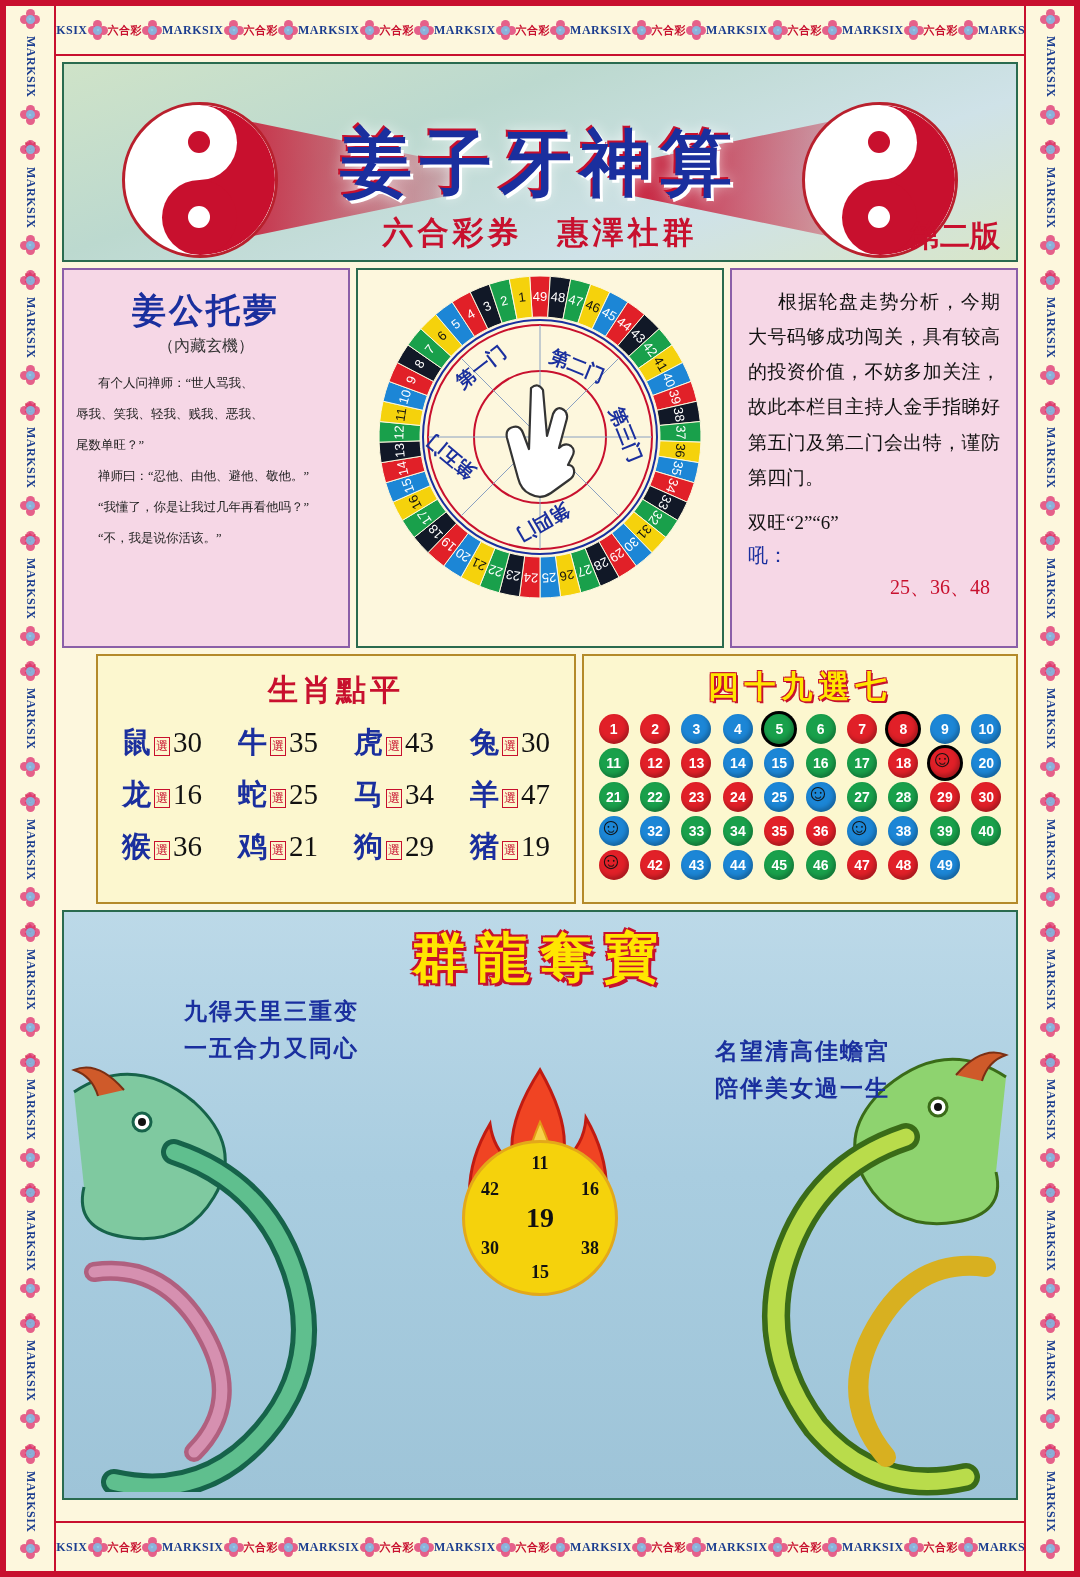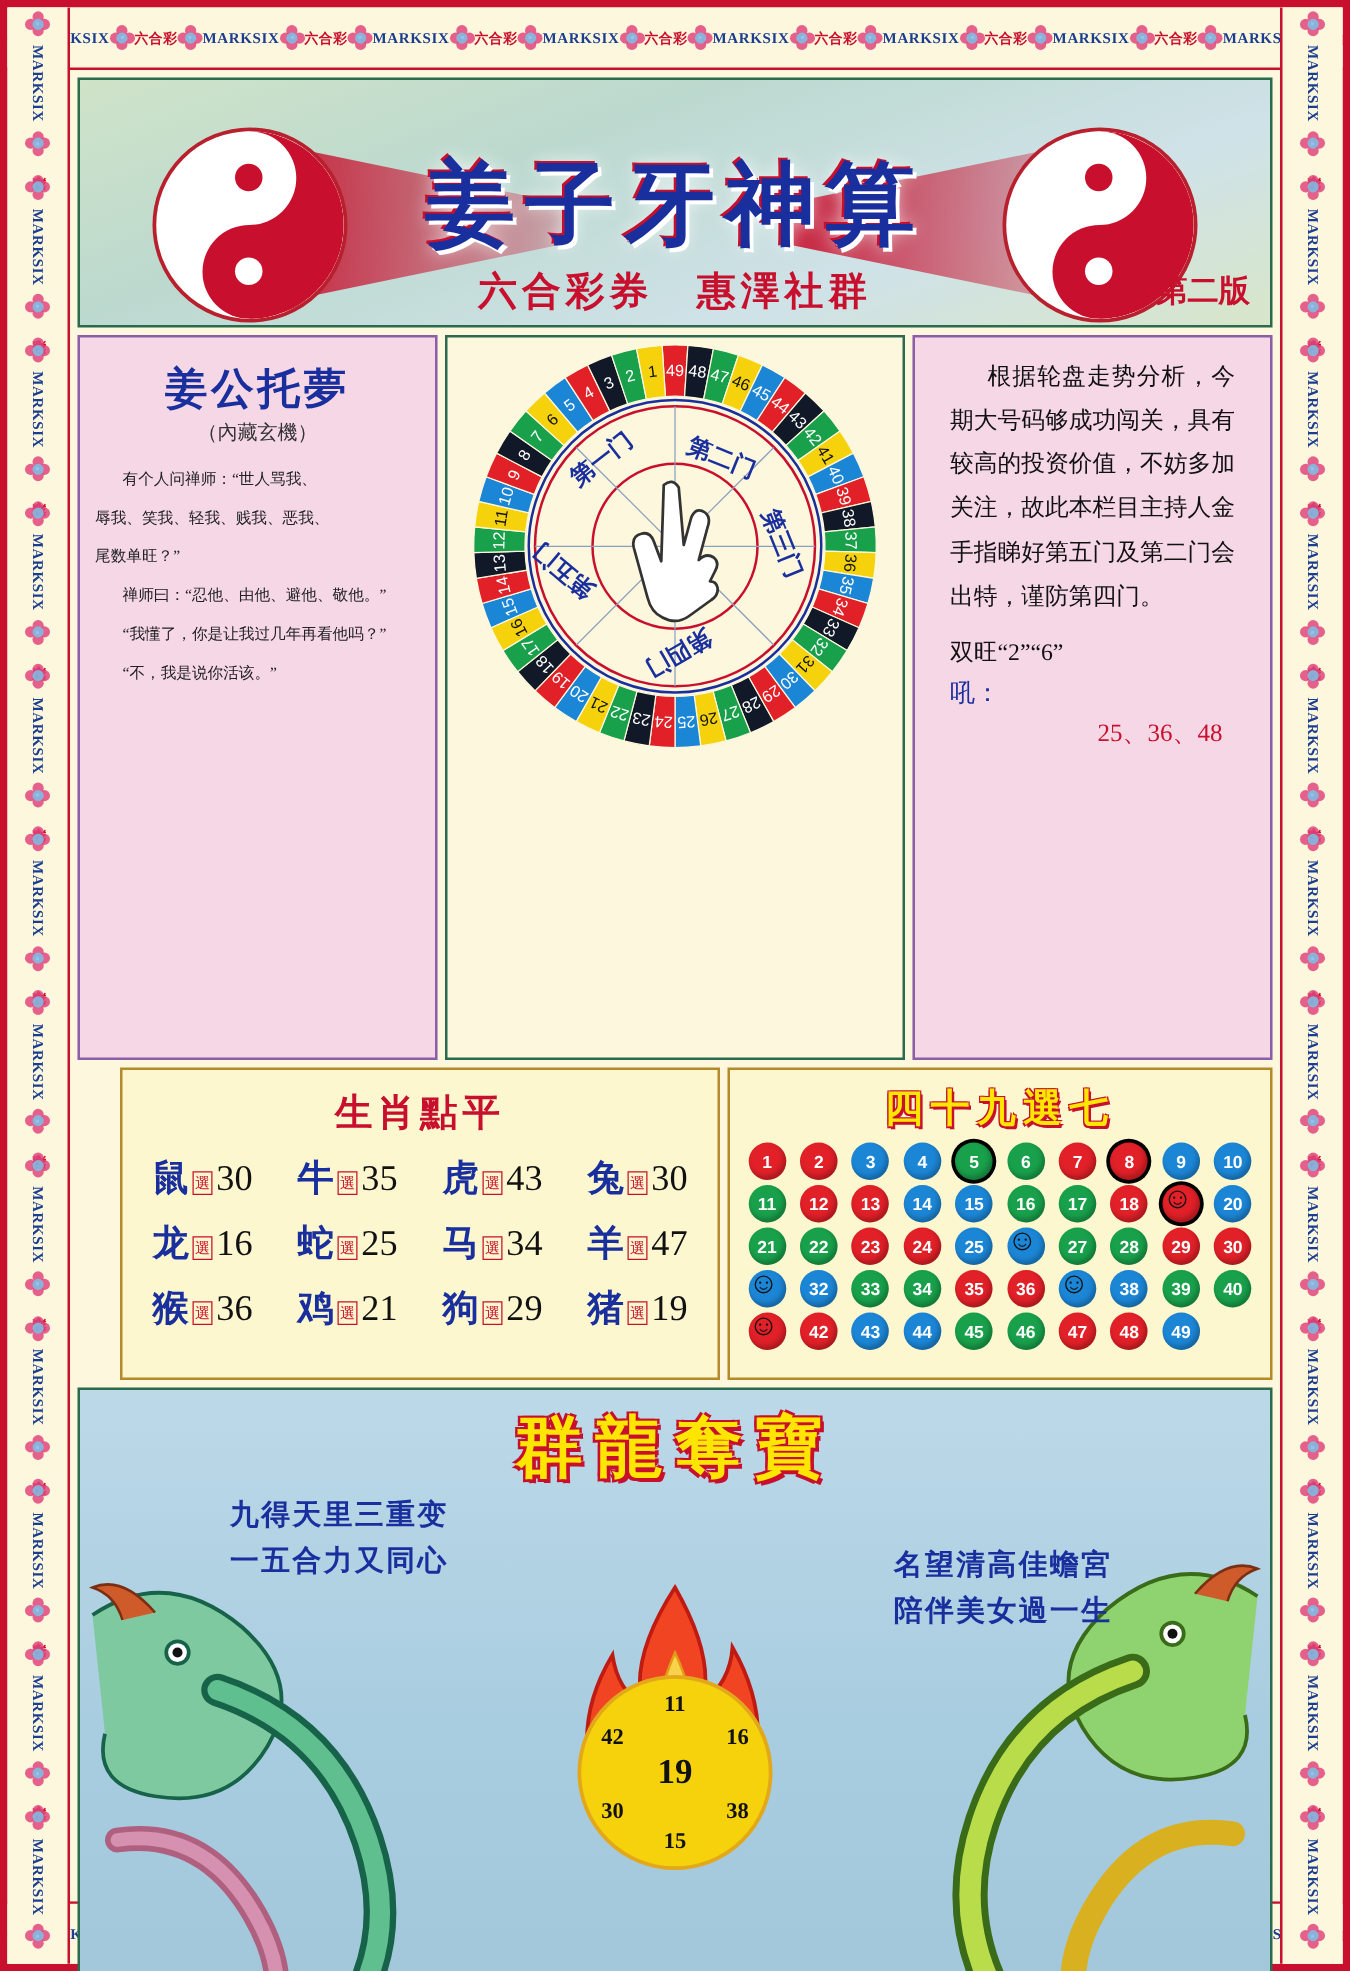--- a/index.html
+++ b/index.html
@@ -38,39 +38,39 @@
   .yy .d2{top:75px;background:#c8102e;}
   .yy .dot1,.yy .dot2{position:absolute;left:63px;width:22px;height:22px;border-radius:50%;}
   .yy .dot1{top:26px;background:#c8102e;}
   .yy .dot2{top:101px;background:#fff;}
   .ray{position:absolute;top:50px;width:240px;height:130px;background:linear-gradient(90deg,rgba(200,16,46,.92),rgba(200,16,46,.25));}
   .ray.l{left:150px;clip-path:polygon(0 0,100% 38%,100% 62%,0 100%);}
   .ray.r{right:150px;clip-path:polygon(100% 0,0 38%,0 62%,100% 100%);}
   .mast-title{position:absolute;left:0;right:0;top:52px;text-align:center;font-family:"Liberation Serif",serif;font-size:72px;font-weight:bold;color:#1a2f9e;letter-spacing:8px;
     text-shadow:3px 3px 0 #fff,-2px -2px 0 #c8102e,0 0 14px rgba(255,255,255,.85);}
   .mast-sub{position:absolute;left:0;right:0;top:148px;text-align:center;font-family:"Liberation Serif",serif;font-size:31px;font-weight:bold;color:#c8102e;letter-spacing:4px;}
-  .mast-edition{position:absolute;right:16px;top:152px;font-family:"Liberation Serif",serif;font-size:25px;font-weight:bold;color:#c8102e;}
+  .mast-edition{position:absolute;right:16px;top:152px;font-family:"Liberation Serif",serif;font-size:30px;font-weight:bold;color:#c8102e;}
 
   
-  .midrow{display:flex;gap:6px;margin-top:6px;height:580px;}
+  .midrow{display:flex;gap:6px;margin-top:6px;height:380px;}
   .panel{box-sizing:border-box;position:relative;}
   .dream{width:288px;background:#f6d7e6;border:2px solid #8b5fa8;padding:10px 12px;}
   .dream h2{margin:8px 0 2px;text-align:center;font-family:"Liberation Serif",serif;font-size:34px;font-weight:bold;color:#1a2f9e;letter-spacing:3px;}
   .dream .sub{text-align:center;font-family:"Liberation Serif",serif;font-size:16px;color:#333;margin-bottom:14px;}
   .dream p{font-family:"Liberation Serif",serif;font-size:12.5px;color:#222;line-height:2.0;margin:0 0 6px;text-indent:0;}
   .dream p.ind{text-indent:22px;}
 
   .wheelbox{flex:1;background:#fdf7dd;border:2px solid #2a6b4f;}
   .wheel-title{text-align:center;font-family:"Liberation Serif",serif;font-size:40px;font-weight:bold;color:#ffe600;letter-spacing:8px;margin-top:8px;
     text-shadow:2px 2px 0 #1a2f9e,-1px -1px 0 #1a2f9e,1px -1px 0 #1a2f9e,-1px 1px 0 #1a2f9e;}
   .wheel-wrap{position:relative;width:330px;height:330px;margin:2px auto 0;}
   .wheel-svg{position:absolute;left:0;top:0;}
   .hand{position:absolute;left:118px;top:108px;width:100px;height:120px;}
 
-  .analysis{width:288px;background:#f6d7e6;border:2px solid #8b5fa8;padding:14px 28px;}
+  .analysis{width:288px;background:#f6d7e6;border:2px solid #8b5fa8;padding:14px 16px;}
   .analysis p{font-family:"Liberation Serif",serif;font-size:19px;color:#111;line-height:1.85;margin:0;text-align:justify;}
   .analysis p.ind{text-indent:30px;}
   .tails{margin-top:12px;font-family:"Liberation Serif",serif;font-size:19px;color:#111;line-height:1.7;}
   .tails .c{text-align:left;}
   .nums{color:#c8102e;font-family:"Liberation Serif",serif;font-size:20px;line-height:1.6;}
   .nums .lbl{color:#1a2f9e;}
   .nums .row{text-align:right;padding-right:10px;}
 
   
   .row3{display:flex;gap:6px;margin-top:6px;height:250px;padding-left:34px;}

